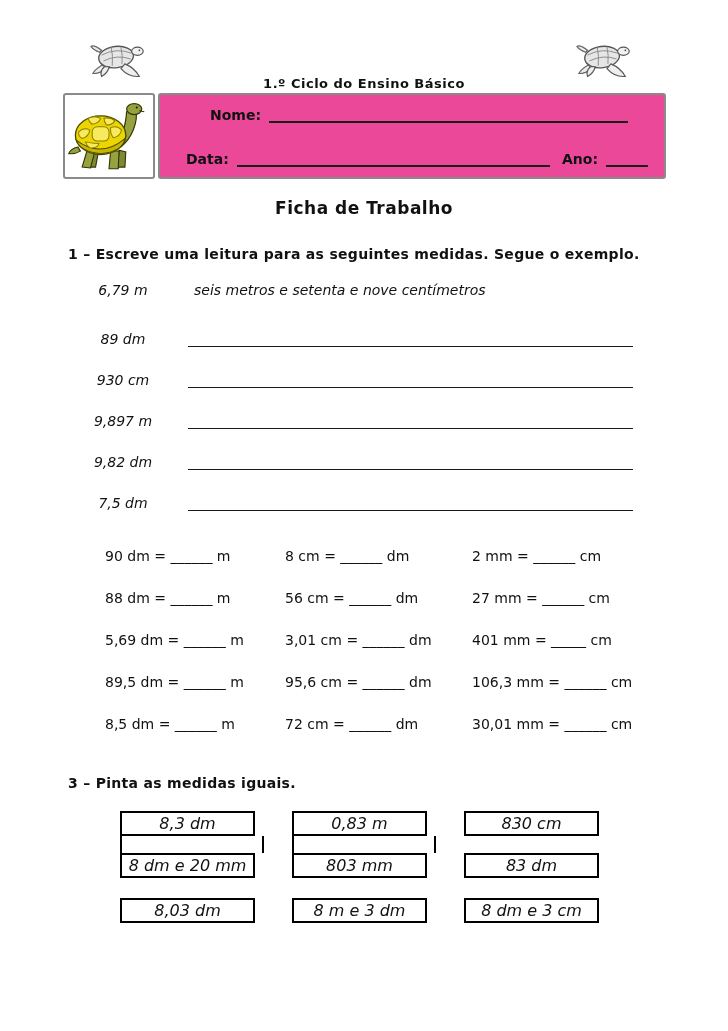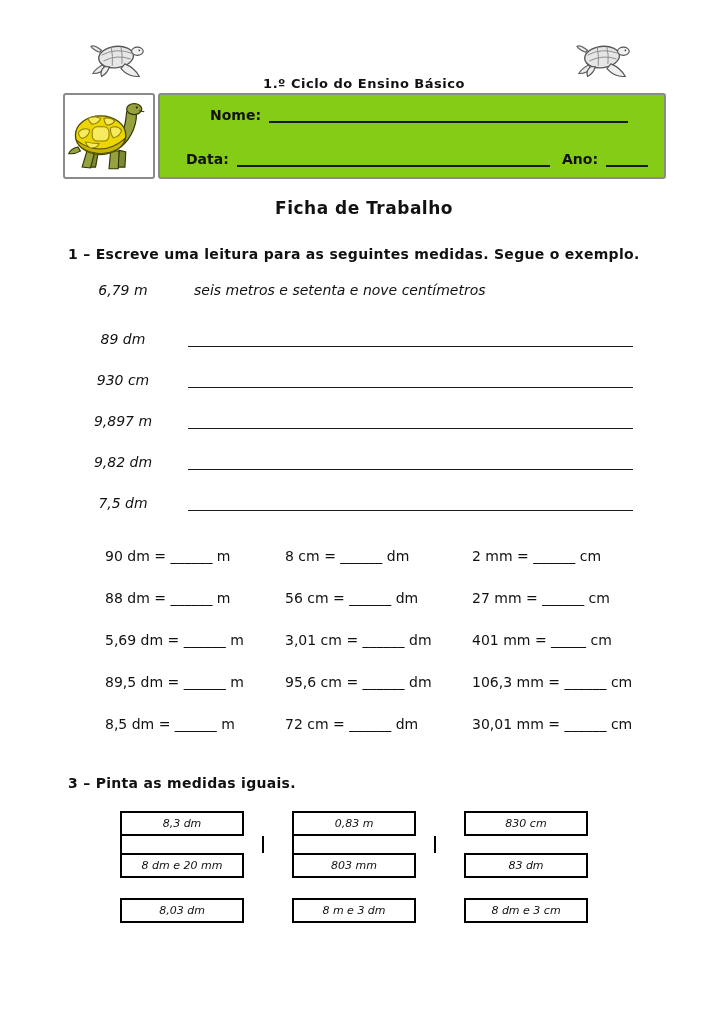--- a/index.html
+++ b/index.html
@@ -12,21 +12,21 @@
   .deco-turtle.right { left:574px; }
 
   .school-cycle { position:absolute; top:76px; left:0; width:100%;
                   text-align:center; font-size:13px; font-weight:bold; letter-spacing:.5px; }
 
   
   .id-box { position:absolute; top:93px; left:63px; width:603px; height:86px; display:flex; }
   .turtle-cell { width:92px; height:86px; border:2px solid #8a8a8a; border-radius:3px;
                  background:#fff; display:flex; align-items:center; justify-content:center; }
   .fields-cell { flex:1; margin-left:3px; height:86px; border:2px solid #8a8a8a; border-radius:3px;
-                 background:#84cc16; padding:12px 16px 10px 26px; display:flex; flex-direction:column; justify-content:space-between; }
+                 background:#ec4899; padding:12px 16px 10px 26px; display:flex; flex-direction:column; justify-content:space-between; }
   .field-row { display:flex; align-items:flex-end; font-weight:bold; font-size:14px; }
   .field-row.nome { padding-left:24px; padding-right:20px; }
   .lbl { white-space:nowrap; }
   .wline { flex:1; border-bottom:2px solid #1a1a1a; height:15px; margin-left:8px; }
   .wline.short { flex:0 0 42px; margin-left:8px; }
   .ano-lbl { margin-left:12px; }
 
   .main-title { position:absolute; top:198px; left:0; width:100%;
                 text-align:center; font-size:17px; font-weight:bold; letter-spacing:.5px; }
 
@@ -46,22 +46,22 @@
   .ex2-grid { margin-top:20px; margin-left:37px; }
   .ex2-row { display:flex; height:24px; margin-bottom:18px; font-size:14px; align-items:baseline; }
   .ex2-cell { white-space:nowrap; }
   .ex2-cell.c1 { width:180px; }
   .ex2-cell.c2 { width:187px; }
 
   
   #ex3 { top:775px; }
   .boxes-wrap { display:flex; margin-top:20px; margin-left:52px; gap:28px; }
   .box-col { width:144px; display:flex; flex-direction:column; }
-  .mbox { width:124px; height:25px; border:2px solid #000; background:#fff;
-          font-size:11px; font-style:italic; text-align:center; line-height:21px; }
+  .mbox { width:135px; height:25px; border:2px solid #000; background:#fff;
+          font-size:16px; font-style:italic; text-align:center; line-height:21px; }
   .connector { height:17px; width:144px; border-left:2px solid #000; border-right:2px solid #000; }
   .connector.hidden-sides { border-color:transparent; }
   .gap-row3 { height:20px; }
 </style>
 </head>
 <body>
 
 <div class="page">
 
   <div class="deco-turtle left">

